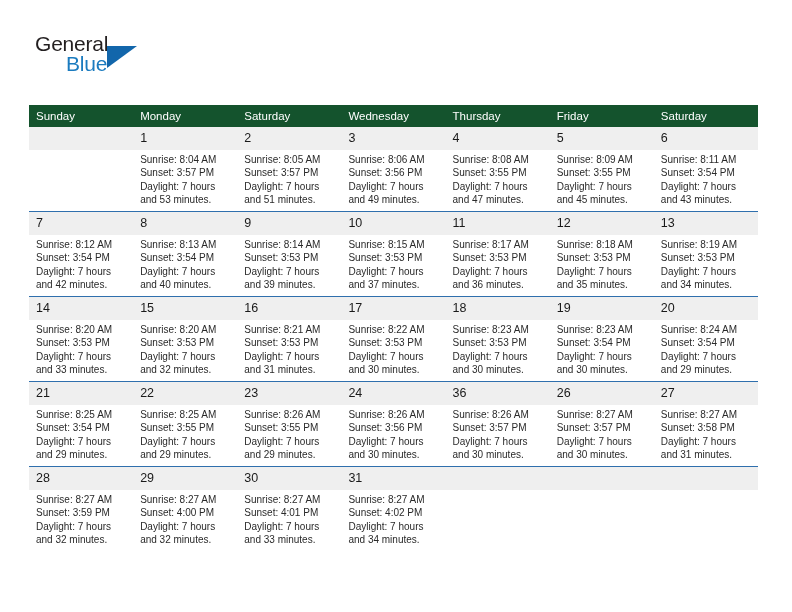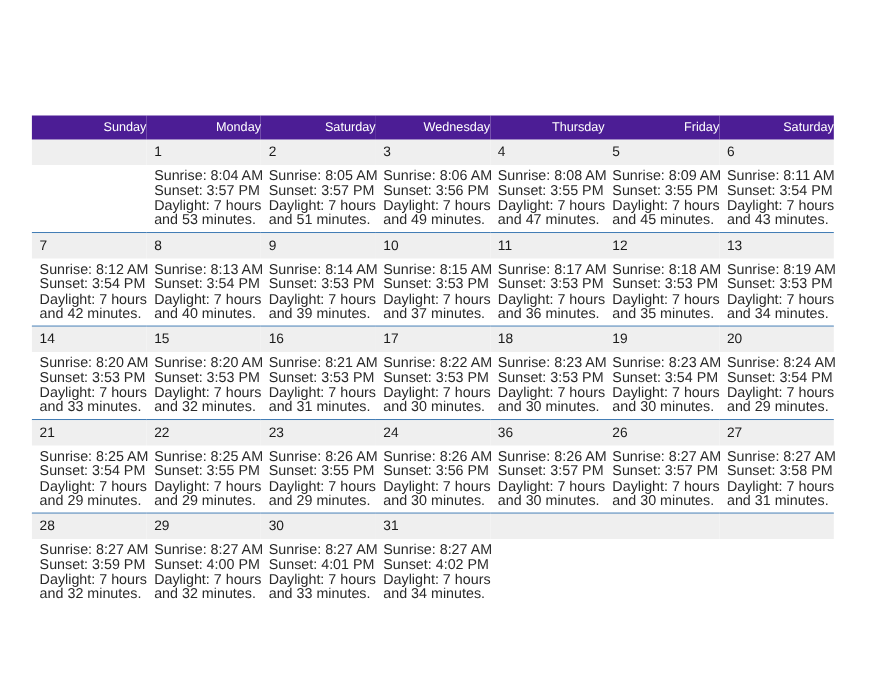--- a/index.html
+++ b/index.html
@@ -88,25 +88,25 @@
   
   .calendar {
     position: absolute;
     left: 29px;
     top: 105px;
     width: 729px;
     border-collapse: collapse;
     table-layout: fixed;
   }
   .calendar th {
-    background: #4c1d95;
+    background: #14532d;
     color: #ffffff;
     font-weight: normal;
     font-size: 11.5px;
-    text-align: right;
+    text-align: left;
     padding: 5px 0 5px 7px;
     height: 12px;
     border: none;
   }
   .week-row > td {
     padding: 0;
     vertical-align: top;
     border-top: 1.6px solid #2f6fad;
     border-bottom: none;
   }
@@ -123,38 +123,43 @@
     color: #1a1a1a;
     padding: 4px 0 4px 7px;
     height: 15px;
     line-height: 15px;
   }
   .daynum.blank {
     color: transparent;
   }
   .details {
     padding: 3px 6px 0 7px;
-    font-size: 13px;
+    font-size: 10px;
     line-height: 13.4px;
     color: #2a2a2a;
   }
   .details div {
     white-space: nowrap;
   }
   .details.empty {
     visibility: hidden;
   }
 </style>
 </head>
 <body>
 
 <div class="page">
 
   <div class="header">
 
+    <div class="brand">
+      <span class="brand-general">General</span>
+      <span class="brand-triangle"></span>
+      <span class="brand-blue">Blue</span>
+    </div>
 
     <div class="title-block">
     </div>
 
   </div>
 
   <table class="calendar">
     <thead>
       <tr>
         <th>Sunday</th>

